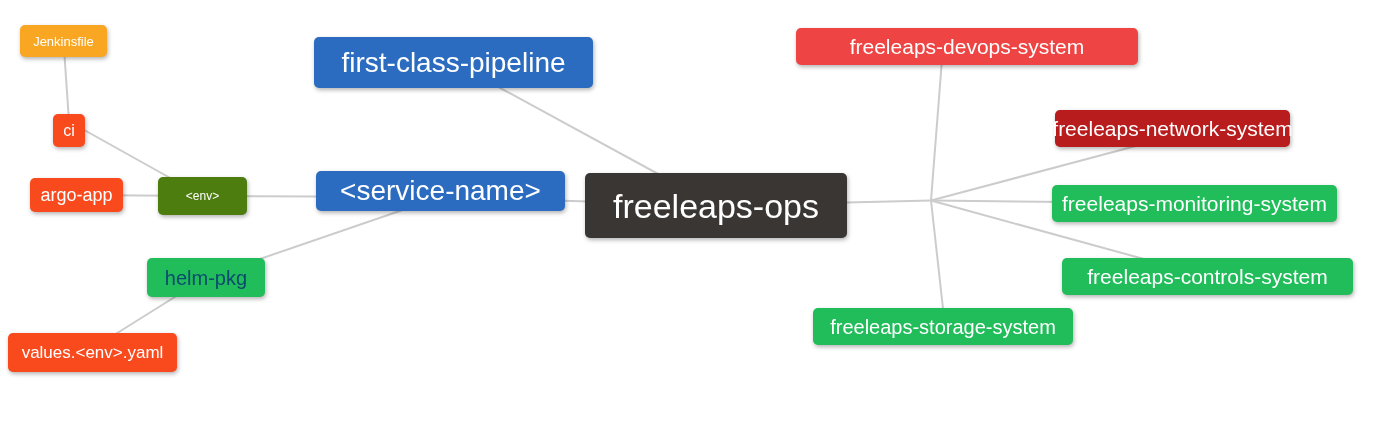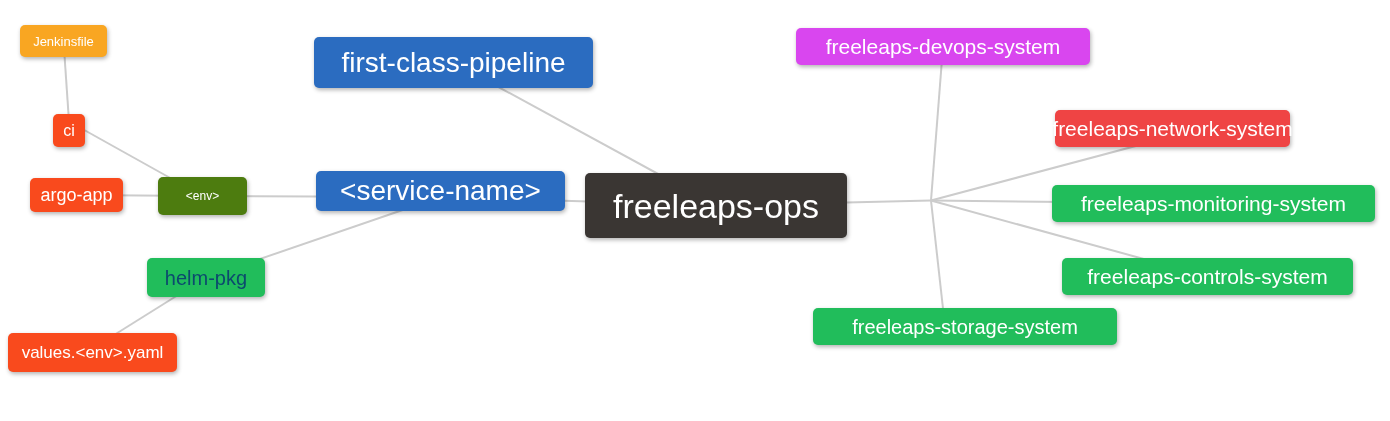--- a/index.html
+++ b/index.html
@@ -60,18 +60,18 @@
 
 <div class="node" style="left: 585px; top: 173px; width: 262px; height: 65px; font-size: 34px; background: rgb(58, 54, 51); color: rgb(255, 255, 255);">freeleaps-ops</div>
     <div class="node" style="left: 314px; top: 37px; width: 279px; height: 51px; font-size: 28px; background: rgb(43, 108, 192); color: rgb(255, 255, 255);">first-class-pipeline</div>
     <div class="node" style="left: 316px; top: 171px; width: 249px; height: 40px; font-size: 28px; background: rgb(43, 108, 192); color: rgb(255, 255, 255);">&lt;service-name&gt;</div>
     <div class="node" style="left: 158px; top: 177px; width: 89px; height: 38px; font-size: 12px; background: #4d7c0f; color: rgb(255, 255, 255);">&lt;env&gt;</div>
     <div class="node" style="left: 147px; top: 258px; width: 118px; height: 39px; font-size: 20px; background: rgb(33, 189, 91); color: #0c4a6e;">helm-pkg</div>
     <div class="node" style="left: 53px; top: 114px; width: 32px; height: 33px; font-size: 16px; background: rgb(249, 74, 29); color: rgb(255, 255, 255);">ci</div>
     <div class="node" style="left: 30px; top: 178px; width: 93px; height: 34px; font-size: 18px; background: rgb(249, 74, 29); color: rgb(255, 255, 255);">argo-app</div>
     <div class="node" style="left: 8px; top: 333px; width: 169px; height: 39px; font-size: 17px; background: rgb(249, 74, 29); color: rgb(255, 255, 255);">values.&lt;env&gt;.yaml</div>
     <div class="node" style="left: 20px; top: 25px; width: 87px; height: 32px; font-size: 13px; background: rgb(249, 166, 34); color: rgb(255, 255, 255);">Jenkinsfile</div>
-    <div class="node" style="left: 796px; top: 28px; width: 294px; height: 37px; font-size: 21px; background: #d946ef; color: rgb(255, 255, 255);">freeleaps-devops-system</div>
-    <div class="node" style="left: 1055px; top: 110px; width: 235px; height: 37px; font-size: 21px; background: #ef4444; color: rgb(255, 255, 255);">freeleaps-network-system</div>
-    <div class="node" style="left: 1052px; top: 185px; width: 323px; height: 37px; font-size: 21px; background: rgb(33, 189, 91); color: rgb(255, 255, 255);">freeleaps-monitoring-system</div>
+    <div class="node" style="left: 796px; top: 28px; width: 342px; height: 37px; font-size: 21px; background: #ef4444; color: rgb(255, 255, 255);">freeleaps-devops-system</div>
+    <div class="node" style="left: 1055px; top: 110px; width: 235px; height: 37px; font-size: 21px; background: #b91c1c; color: rgb(255, 255, 255);">freeleaps-network-system</div>
+    <div class="node" style="left: 1052px; top: 185px; width: 285px; height: 37px; font-size: 21px; background: rgb(33, 189, 91); color: rgb(255, 255, 255);">freeleaps-monitoring-system</div>
     <div class="node" style="left: 1062px; top: 258px; width: 291px; height: 37px; font-size: 21px; background: rgb(33, 189, 91); color: rgb(255, 255, 255);">freeleaps-controls-system</div>
-    <div class="node" style="left: 813px; top: 308px; width: 304px; height: 37px; font-size: 20px; background: rgb(33, 189, 91); color: rgb(255, 255, 255);">freeleaps-storage-system</div>
+    <div class="node" style="left: 813px; top: 308px; width: 260px; height: 37px; font-size: 20px; background: rgb(33, 189, 91); color: rgb(255, 255, 255);">freeleaps-storage-system</div>
   </div>
 
 </body></html>

